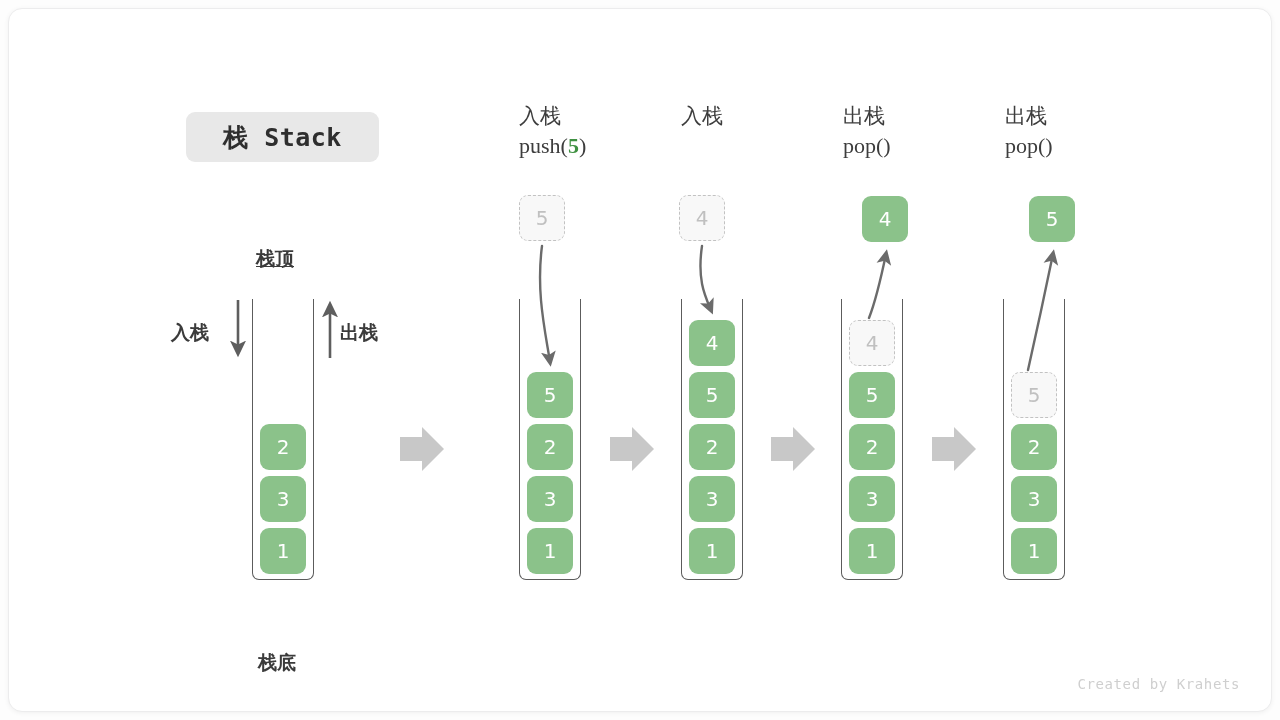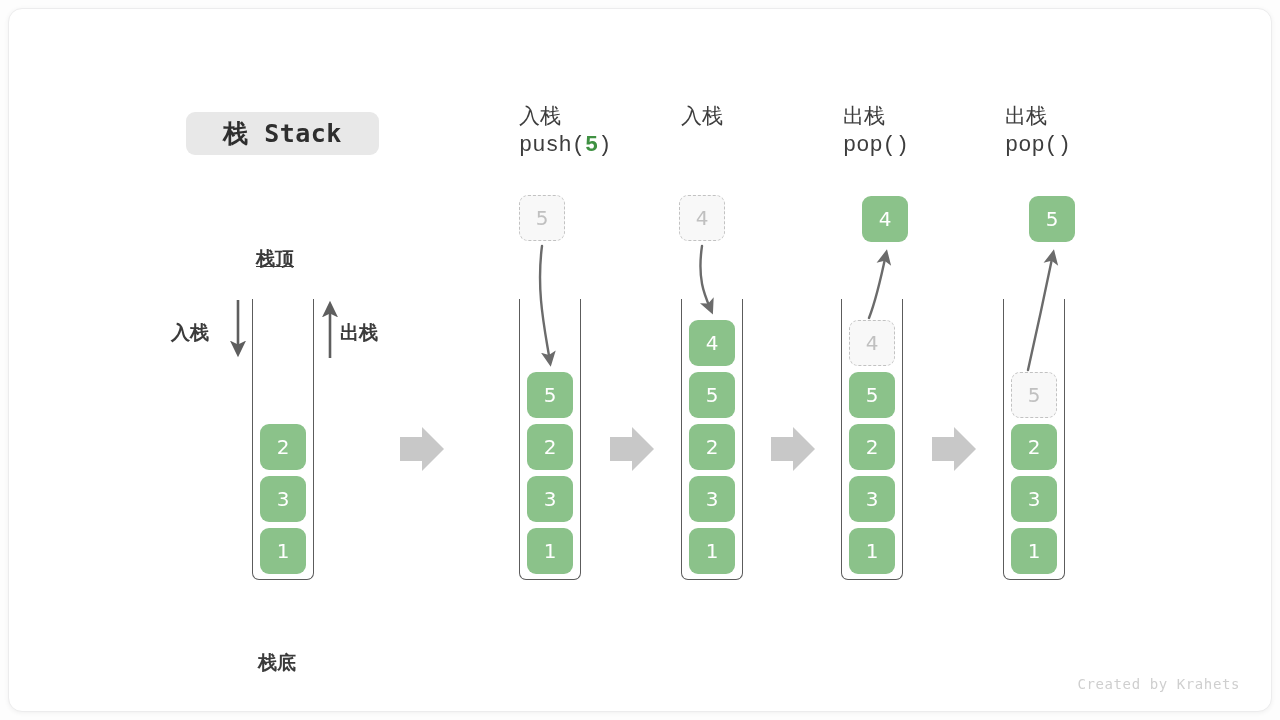--- a/index.html
+++ b/index.html
@@ -26,21 +26,21 @@
     border: 1px solid #ececed;
     border-radius: 14px;
     box-shadow: 0 1px 5px rgba(0,0,0,0.055);
     box-sizing: border-box;
   }
 
   
   .title-badge {
     position: absolute;
     left: 186px; top: 112px;
-    width: 193px; height: 43px;
+    width: 193px; height: 50px;
     background: #e8e8e8;
     border-radius: 9px;
     display: flex;
     align-items: center;
     justify-content: center;
     font-family: "DejaVu Sans Mono", "Liberation Mono", monospace;
     font-size: 25px;
     font-weight: bold;
     color: #2e2e2e;
     letter-spacing: 0.5px;
@@ -65,21 +65,21 @@
     text-align: left;
   }
   .op-header .op-cjk {
     font-family: "DejaVu Sans", "Liberation Sans", sans-serif;
     font-size: 21px;
     color: #3d3d3d;
     line-height: 26px;
     white-space: nowrap;
   }
   .op-header .op-code {
-    font-family: Liberation Mono, monospace;
+    font-family: Liberation Serif, serif;
     font-size: 22px;
     color: #3d3d3d;
     line-height: 34px;
     white-space: nowrap;
   }
   .op-header .op-code .arg {
     color: #3f9142;
     font-weight: bold;
   }
 

